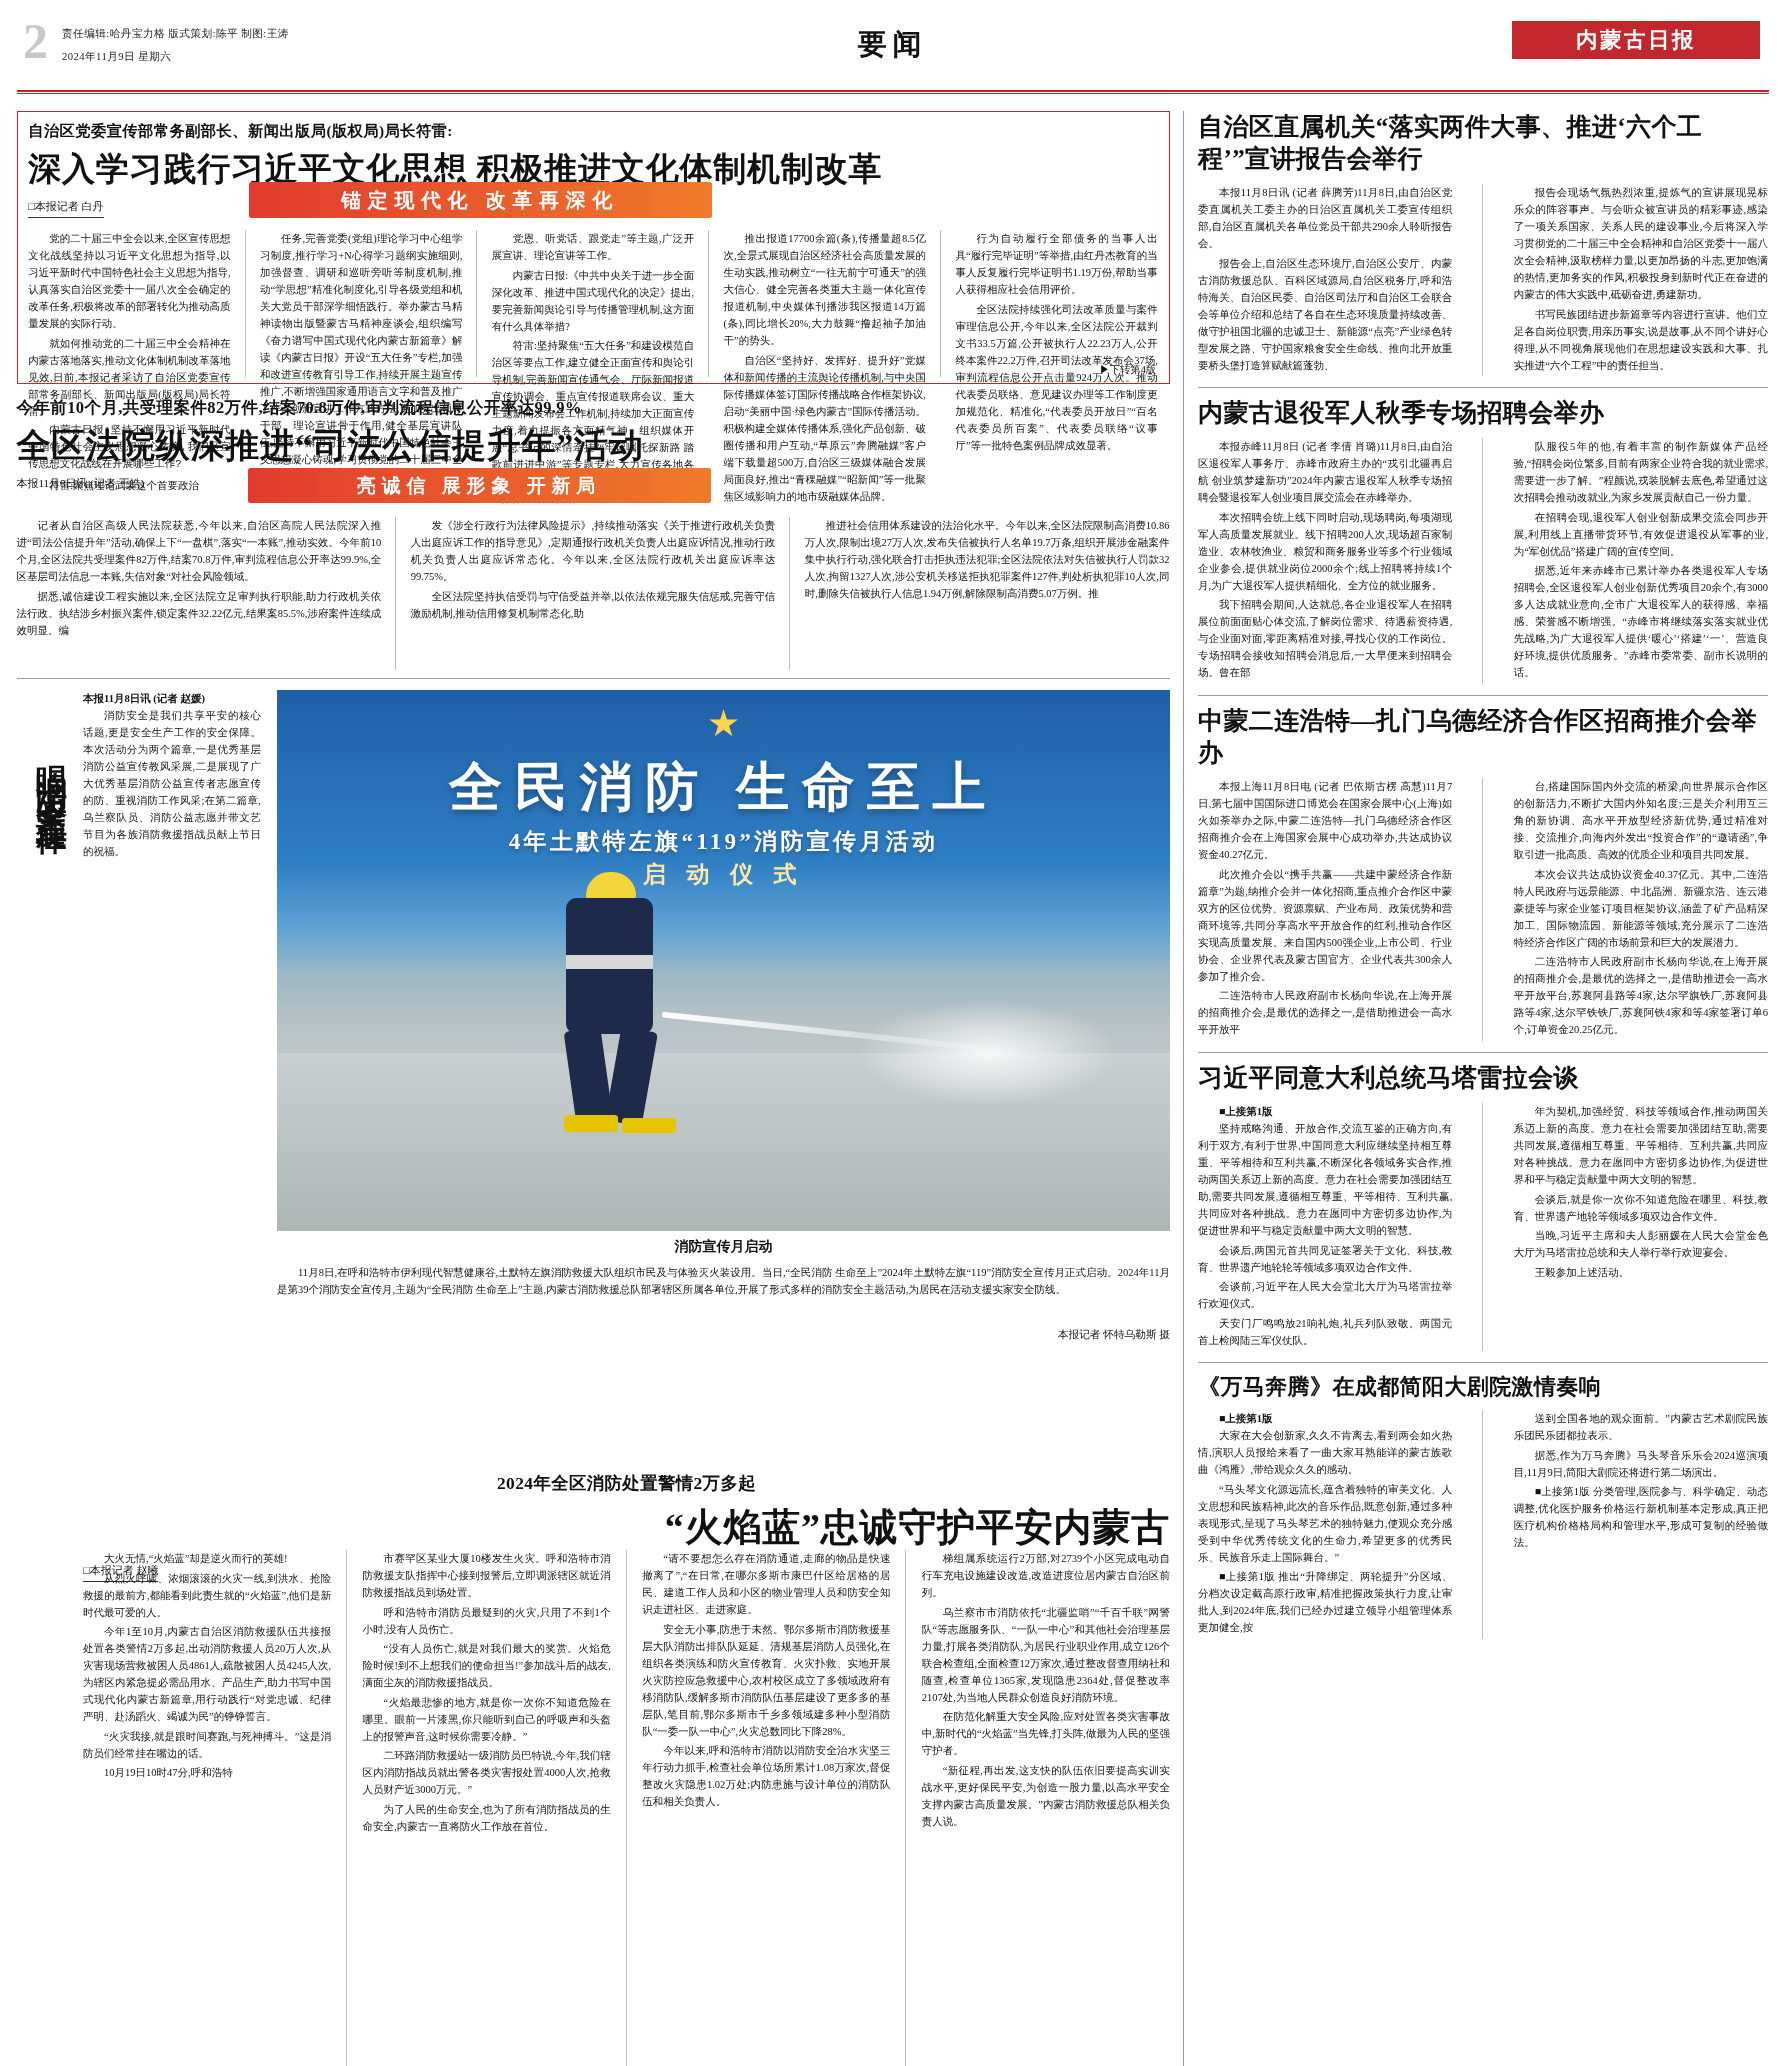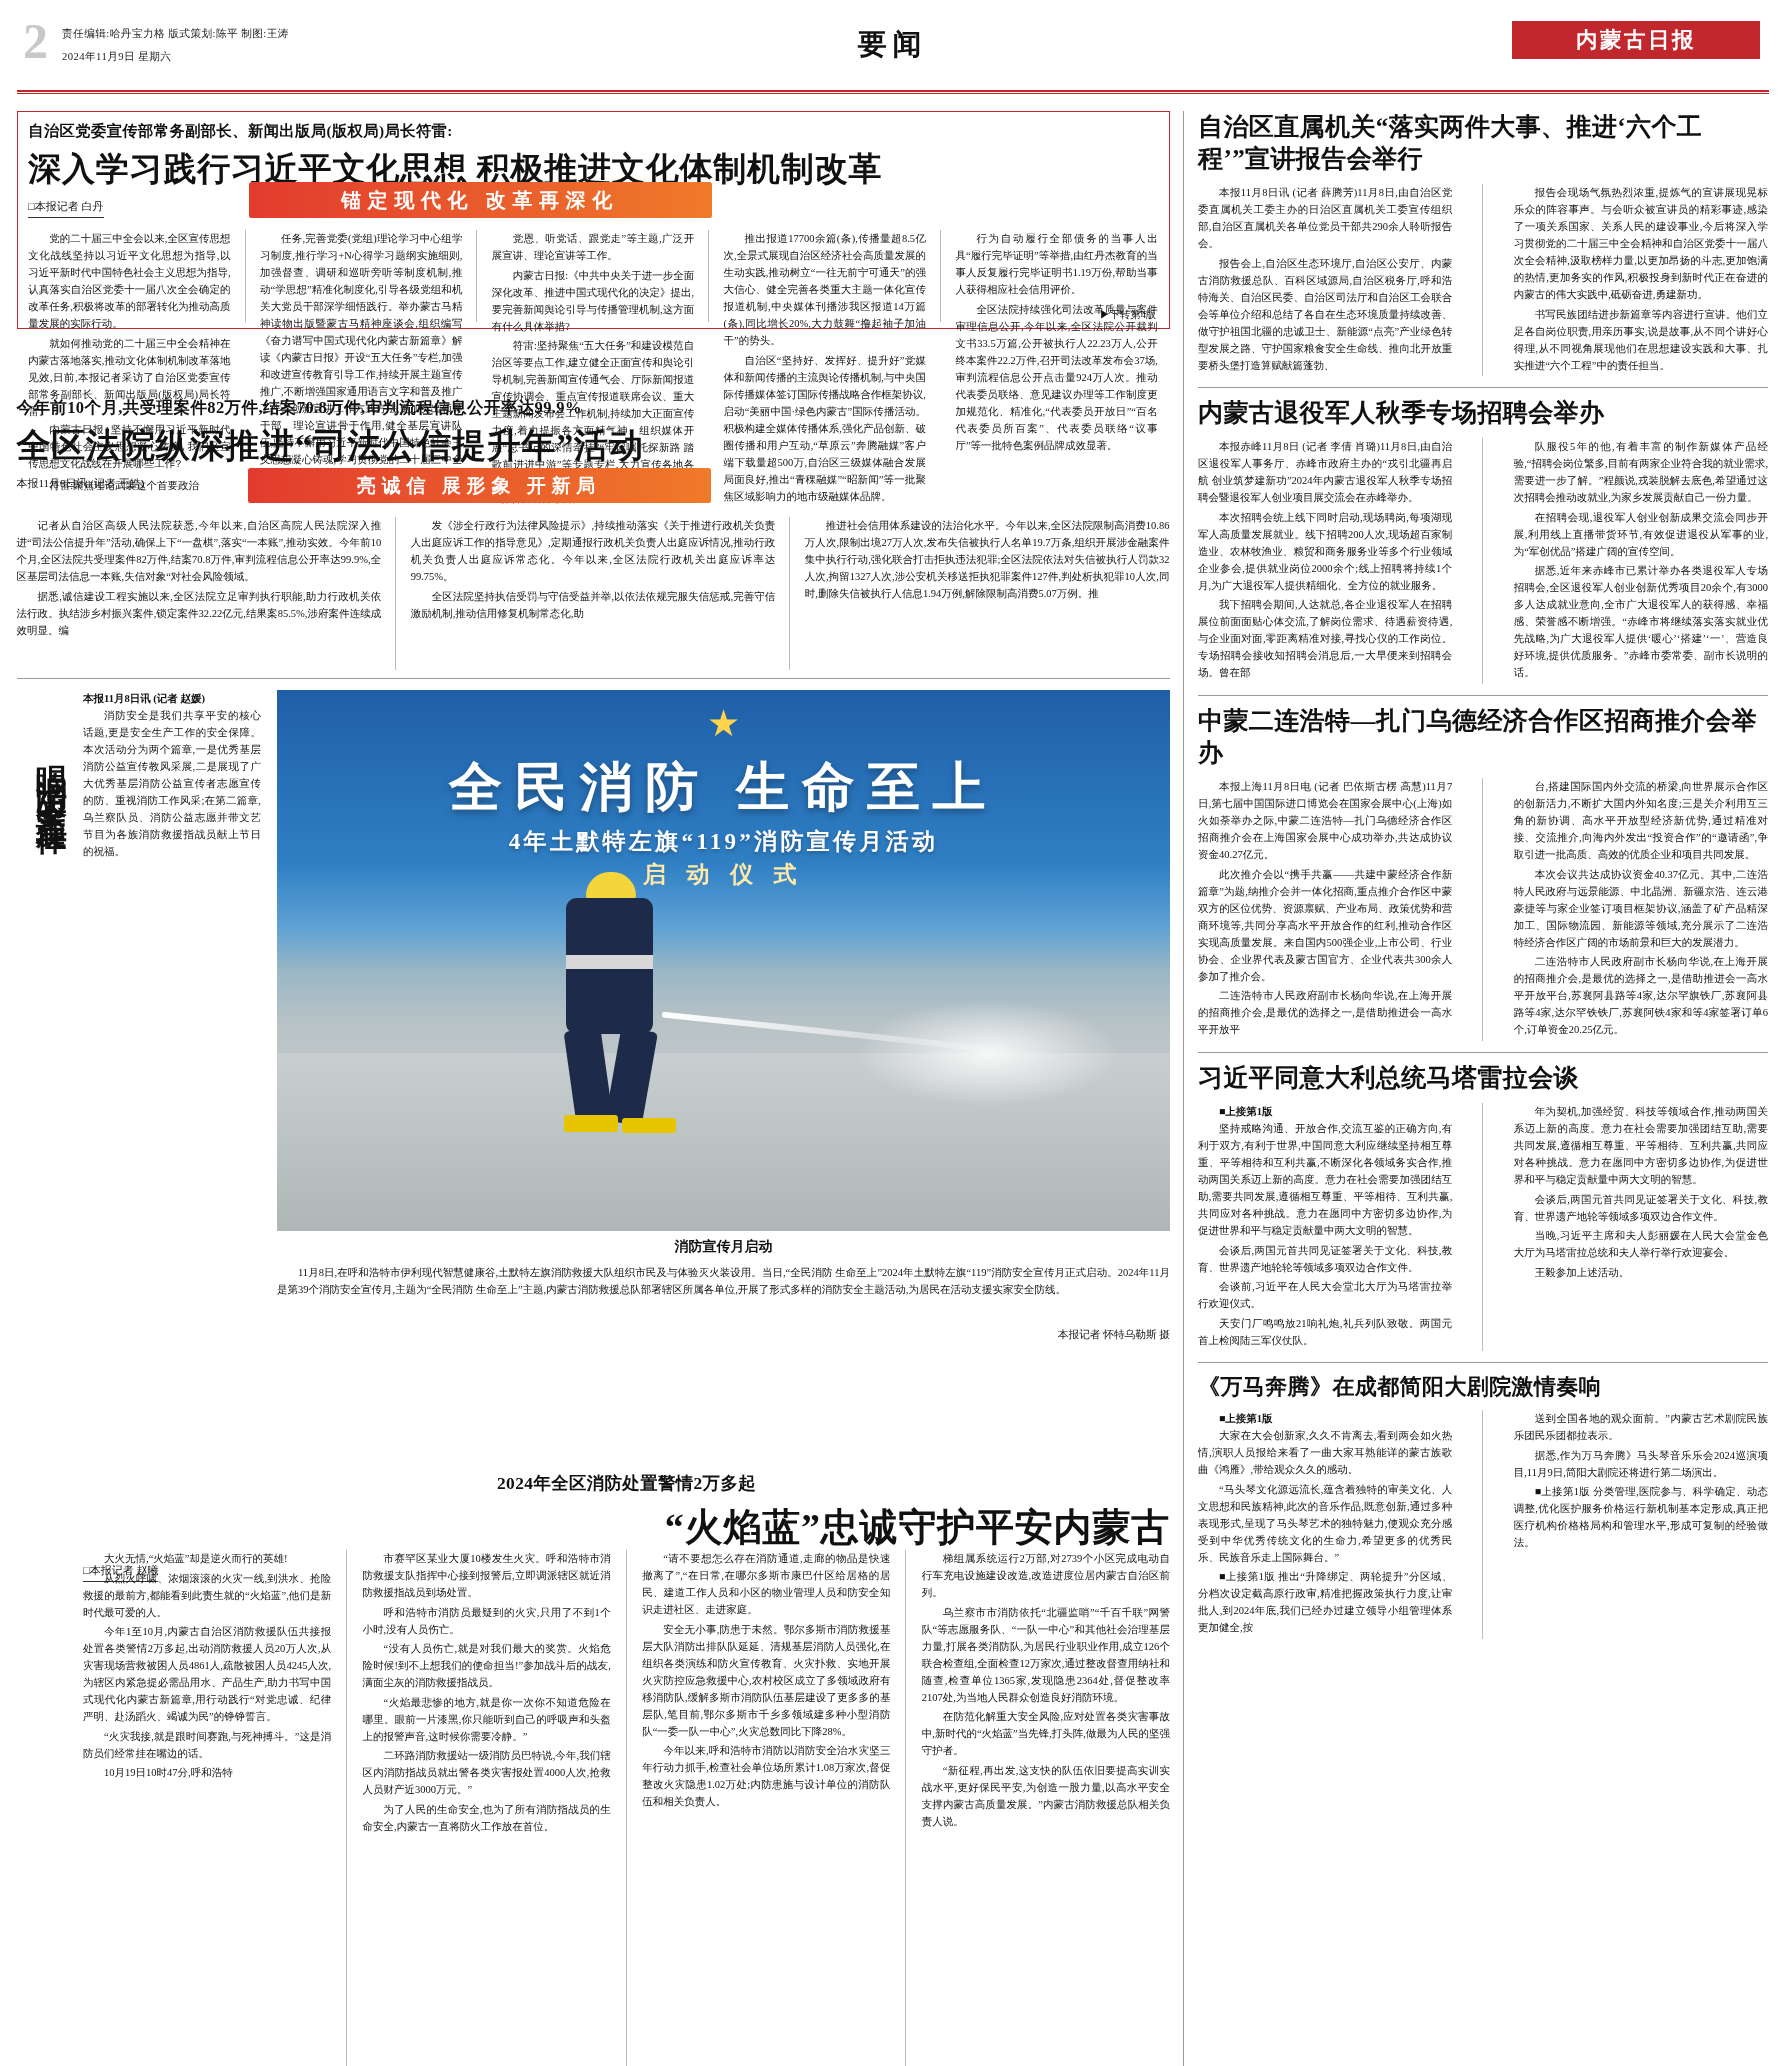--- a/index.html
+++ b/index.html
@@ -33,21 +33,21 @@
     width:248px; height:38px; background:#c1272d; color:#fff;
     display:flex; align-items:center; justify-content:center;
     font-size:21.5px; font-weight:bold; letter-spacing:2.5px;
   }
   .mast-rule { position:absolute; left:16.5px; top:90px; width:1752px; height:1.7px; background:#c1272d; }
   .mast-rule2 { position:absolute; left:16.5px; top:93px; width:1752px; height:0.8px; background:#c1272d; }
   .just { text-align:justify; text-justify:inter-ideograph; }
 
   
   .boxed {
-    position:absolute; left:16.5px; top:111px; width:1153px; height:218px;
+    position:absolute; left:16.5px; top:111px; width:1153px; height:273px;
     border:1.7px solid #c1272d; box-sizing:border-box; padding:9px 10.7px;
   }
   .kicker { font-size:15.3px; line-height:1.35; letter-spacing:0.4px; font-weight:bold; color:#111; }
   .big-title {
     margin-top:5.8px; font-size:33px; font-weight:bold; letter-spacing:0.8px; color:#111;
     white-space:nowrap;
   }
   .byline-box { margin-top:6.6px; font-size:11px; border-bottom:0.8px solid #333; display:inline-block; padding-bottom:2.5px;}
   .redbanner {
     position:absolute; left:231px; top:70px; width:463px; height:36px;
@@ -348,21 +348,21 @@
     <div class="r-art">
       <div class="r-title">习近平同意大利总统马塔雷拉会谈</div>
       <div class="r-body">
         <div class="just ind">
           <span class="jump">■上接第1版</span>
           <span><div style="text-indent: 2em; margin-bottom: 2.5px;">坚持戒略沟通、开放合作,交流互鉴的正确方向,有利于双方,有利于世界,中国同意大利应继续坚持相互尊重、平等相待和互利共赢,不断深化各领域务实合作,推动两国关系迈上新的高度。意力在社会需要加强团结互助,需要共同发展,遵循相互尊重、平等相待、互利共赢,共同应对各种挑战。意力在愿同中方密切多边协作,为促进世界和平与稳定贡献量中两大文明的智慧。</div><div style="text-indent: 2em; margin-bottom: 2.5px;">会谈后,两国元首共同见证签署关于文化、科技,教育、世界遗产地轮轮等领域多项双边合作文件。</div><div style="text-indent: 2em; margin-bottom: 2.5px;">会谈前,习近平在人民大会堂北大厅为马塔雷拉举行欢迎仪式。</div><div style="text-indent: 2em; margin-bottom: 2.5px;">天安门厂鸣鸣放21响礼炮,礼兵列队致敬。两国元首上检阅陆三军仪仗队。</div></span>
         </div>
         <div class="colsep"></div>
         <div class="just ind">
             <div style="text-indent: 2em; margin-bottom: 2.5px;">年为契机,加强经贸、科技等领域合作,推动两国关系迈上新的高度。意力在社会需要加强团结互助,需要共同发展,遵循相互尊重、平等相待、互利共赢,共同应对各种挑战。意力在愿同中方密切多边协作,为促进世界和平与稳定贡献量中两大文明的智慧。</div>
-            <div style="text-indent: 2em; margin-bottom: 2.5px;">会谈后,两国元首共同见证签署关于文化、科技,教育、世界遗产地轮等领域多项双边合作文件。</div>
+            <div style="text-indent: 2em; margin-bottom: 2.5px;">会谈后,就是你一次你不知道危险在哪里、科技,教育、世界遗产地轮等领域多项双边合作文件。</div>
             <div style="text-indent: 2em; margin-bottom: 2.5px;">当晚,习近平主席和夫人彭丽媛在人民大会堂金色大厅为马塔雷拉总统和夫人举行举行欢迎宴会。</div>
             <div style="text-indent: 2em; margin-bottom: 2.5px;">王毅参加上述活动。</div>
           </div>
       </div>
     </div>
     <div class="r-divider"></div>
 
     <div class="r-art">
       <div class="r-title sm">《万马奔腾》在成都简阳大剧院激情奏响</div>
       <div class="r-body">

